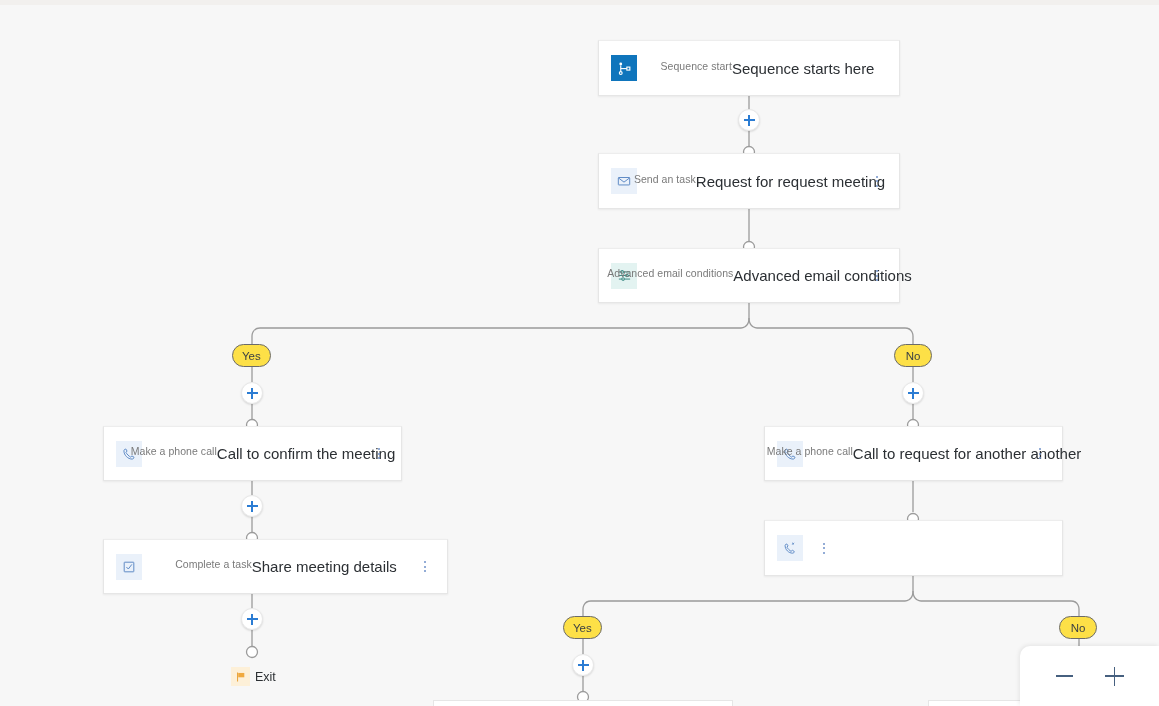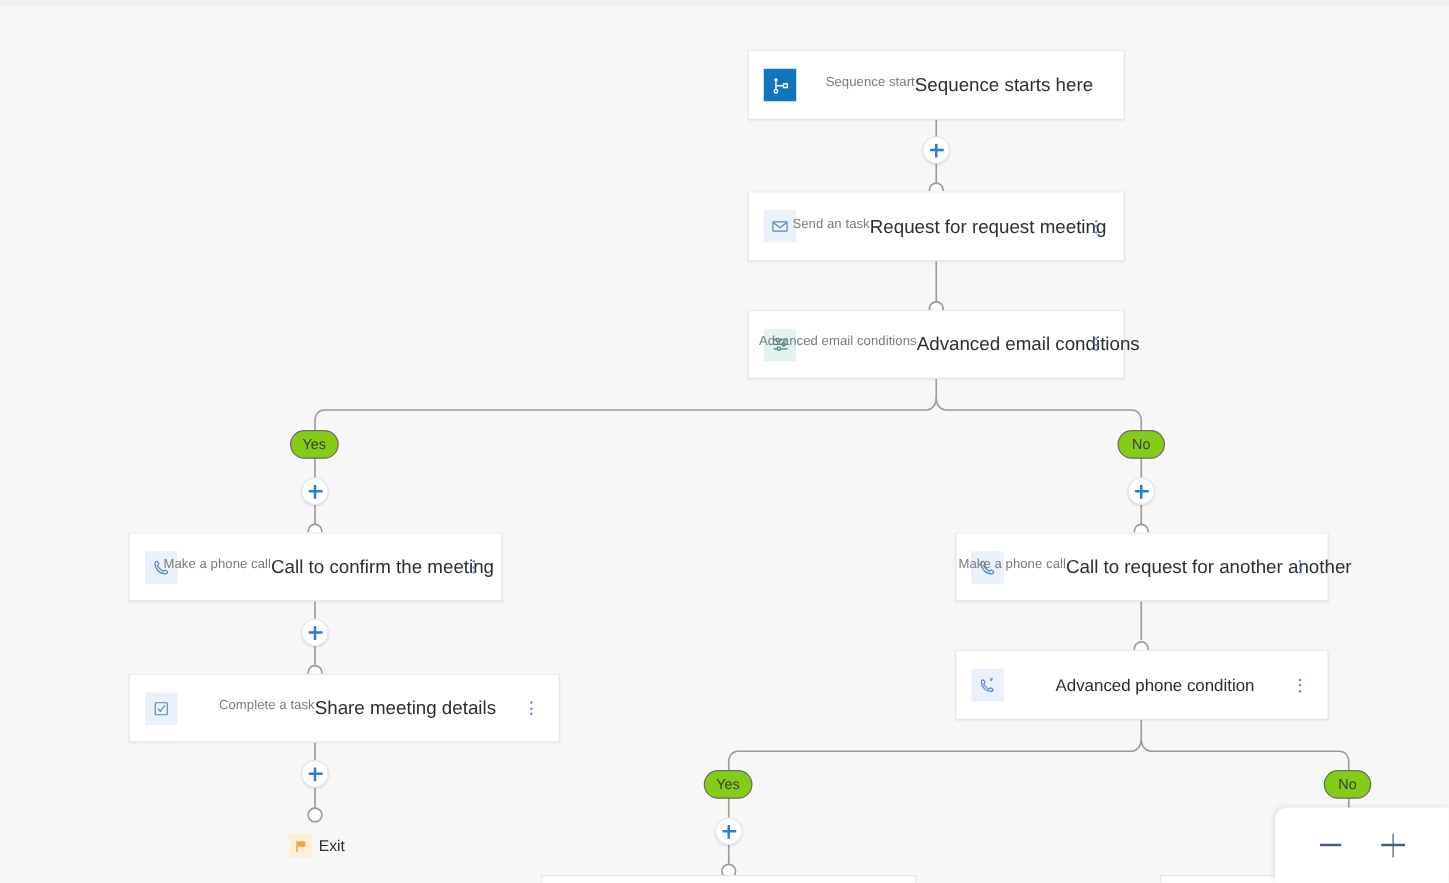--- a/index.html
+++ b/index.html
@@ -126,21 +126,21 @@
   }
   .plus::before { width: 11px; height: 1.4px; }
   .plus::after  { width: 1.4px; height: 11px; }
   
   .pill {
     position: absolute;
     height: 23px;
     min-width: 38px;
     padding: 0 9px;
     border-radius: 12px;
-    background: #84cc16;
+    background: #fde047;
     border: 1.3px solid #6b6b6b;
     display: flex;
     align-items: center;
     justify-content: center;
     font-size: 11.5px;
     color: #3a3f44;
     box-sizing: border-box;
   }
   
   .exit {
@@ -375,23 +375,20 @@
   </div>
 
   <div class="node" style="left:764px; top:520px; width:299px; height:56px;">
     <div class="icon-box tile-lightblue">
       <svg width="14" height="14" viewBox="0 0 16 16" fill="none" stroke="#5b87c4" stroke-width="1.1">
         <path d="M4.3 3.4 C3.3 3.4 2.4 4.3 2.4 5.3 C2.4 9.8 6.5 13.9 11 13.9 C12 13.9 12.9 13 12.9 12 L10.8 10.6 L9.2 11.8 C7.8 11.1 5.2 8.5 4.5 7.1 L5.7 5.5 Z"></path>
         <path d="M10.4 2 L12.2 3.8"></path>
         <path d="M12.6 2.1 L10.6 4.1"></path>
       </svg>
     </div>
-    <div class="text">
-      <div class="title single">Advanced phone condition</div>
-    </div>
     <div class="kebab">
       <i></i>
         <i></i>
         <i></i>
     </div>
   </div>
 
   <div class="pill" style="left:232px; top:344px;">Yes</div>
   <div class="pill" style="left:894px; top:344px;">No</div>
   <div class="pill" style="left:563px; top:616px;">Yes</div>

